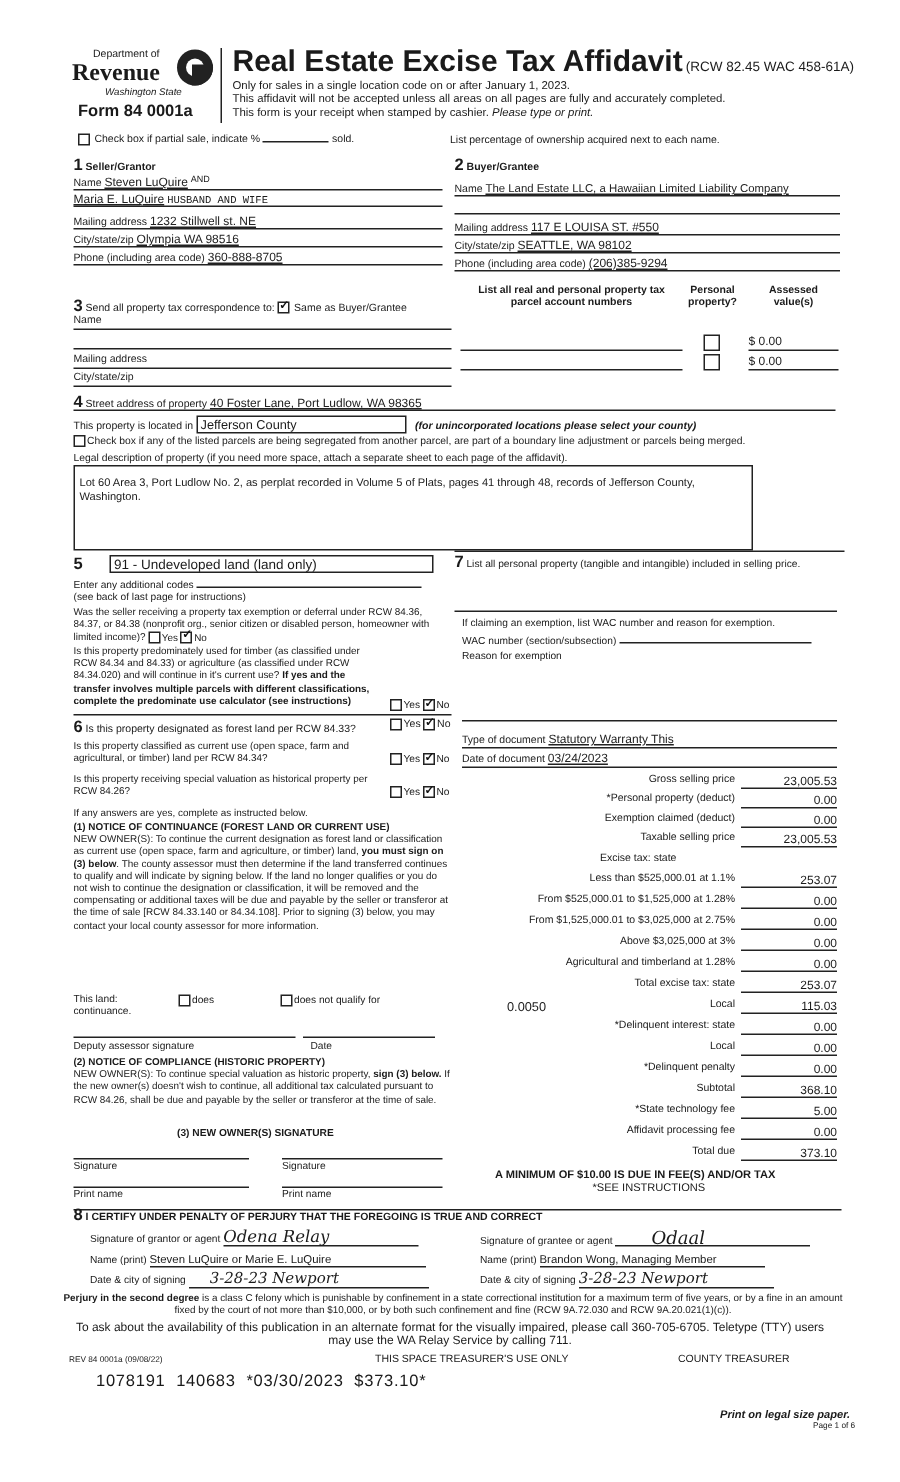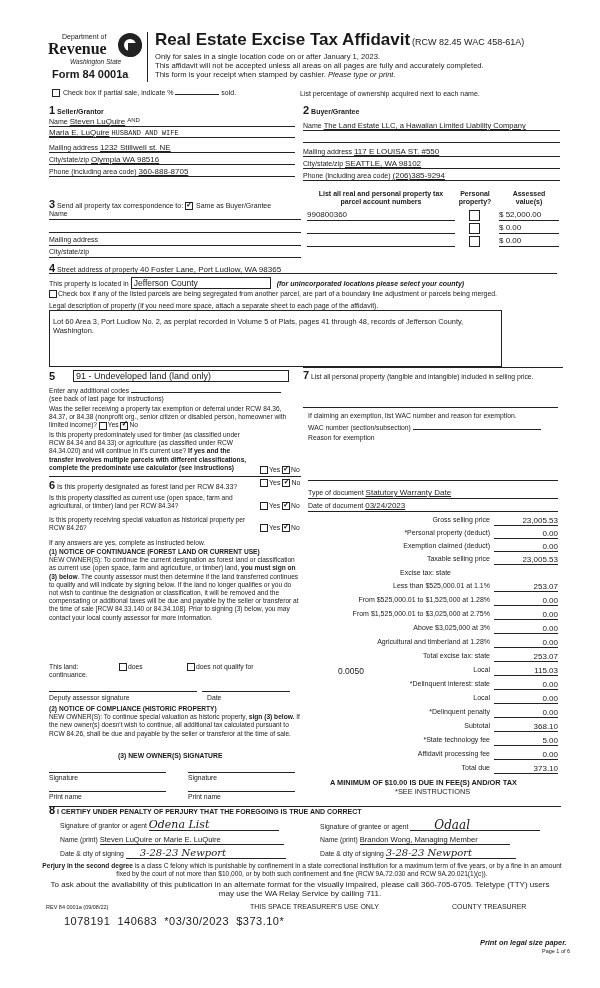--- a/index.html
+++ b/index.html
@@ -28,21 +28,21 @@
   <div style="position:absolute;left:4px;top:7px;font-size:16px;font-weight:bold;font-family:'Liberation Serif',serif;">Revenue</div>
   <div style="position:absolute;left:74px;top:0px;width:24px;height:24px;border-radius:50%;background:#222;">
     <div style="position:absolute;left:6px;top:6px;width:12px;height:12px;border-radius:50%;background:#fff;"></div>
     <div style="position:absolute;left:10px;top:10px;width:14px;height:14px;background:#222;border-radius:0 0 12px 0;"></div>
   </div>
   <div style="position:absolute;left:26px;top:25px;font-size:6.5px;font-style:italic;">Washington State</div>
 </div>
 <div class="abs" style="left:52px;top:68px;font-size:11px;font-weight:bold;">Form 84 0001a</div>
 <div class="abs" style="left:147px;top:32px;width:1px;height:50px;background:#222;"></div>
 <div class="abs" style="left:155px;top:30px;white-space:nowrap;">
-  <span style="font-size:17px;font-weight:bold;">Real Estate Excise Tax Affidavit</span>
+  <span style="font-size:20px;font-weight:bold;">Real Estate Excise Tax Affidavit</span>
   <span style="font-size:9px;">(RCW 82.45 WAC 458-61A)</span>
 </div>
 <div class="abs para" style="left:155px;top:52px;font-size:7.6px;line-height:9px;">
   <div>Only for sales in a single location code on or after January 1, 2023.</div>
   <div>This affidavit will not be accepted unless all areas on all pages are fully and accurately completed.</div>
   <div><span>This form is your receipt when stamped by cashier. </span><i>Please type or print.</i></div>
 </div>
 <div class="abs" style="left:52px;top:89px;font-size:7px;white-space:nowrap;">
   <span class="cb"></span>
   <span>Check box if partial sale, indicate %</span>
@@ -114,25 +114,20 @@
 </div>
 <div class="abs" style="left:49px;top:248px;width:252px;border-bottom:1px solid #222;height:10px;">
   <span class="label">City/state/zip</span>
 </div>
 
 <div class="abs" style="left:303px;top:190px;width:257px;height:70px;">
   <div class="bold" style="position:absolute;left:8px;top:0;width:140px;text-align:center;font-size:7px;line-height:8px;">List all real and personal property tax parcel account numbers</div>
   <div class="bold" style="position:absolute;left:150px;top:0;width:44px;text-align:center;font-size:7px;line-height:8px;">Personal property?</div>
   <div class="bold" style="position:absolute;left:198px;top:0;width:56px;text-align:center;font-size:7px;line-height:8px;">Assessed value(s)</div>
 
-  <div style="position:absolute;left:4px;top:20px;width:253px;height:11px;">
-    <span style="position:absolute;left:0;top:0;width:148px;border-bottom:1px solid #222;font-size:8px;height:11px;">990800360</span>
-    <span class="cb big" style="position:absolute;left:162px;top:0;"></span>
-    <span style="position:absolute;left:192px;top:0;width:60px;border-bottom:1px solid #222;font-size:8px;height:11px;">$ 52,000.00</span>
-  </div>
   <div style="position:absolute;left:4px;top:33px;width:253px;height:11px;">
     <span style="position:absolute;left:0;top:0;width:148px;border-bottom:1px solid #222;font-size:8px;height:11px;"></span>
     <span class="cb big" style="position:absolute;left:162px;top:0;"></span>
     <span style="position:absolute;left:192px;top:0;width:60px;border-bottom:1px solid #222;font-size:8px;height:11px;">$ 0.00</span>
   </div>
   <div style="position:absolute;left:4px;top:46px;width:253px;height:11px;">
     <span style="position:absolute;left:0;top:0;width:148px;border-bottom:1px solid #222;font-size:8px;height:11px;"></span>
     <span class="cb big" style="position:absolute;left:162px;top:0;"></span>
     <span style="position:absolute;left:192px;top:0;width:60px;border-bottom:1px solid #222;font-size:8px;height:11px;">$ 0.00</span>
   </div>
@@ -230,21 +225,21 @@
 <div class="abs" style="left:303px;top:407px;width:255px;border-bottom:1px solid #222;"></div>
 <div class="abs" style="left:308px;top:412px;font-size:6.8px;white-space:nowrap;">If claiming an exemption, list WAC number and reason for exemption.</div>
 <div class="abs" style="left:308px;top:424px;font-size:6.8px;white-space:nowrap;">
   <span>WAC number (section/subsection)</span>
   <span class="fill" style="width:128px;"></span>
 </div>
 <div class="abs" style="left:308px;top:434px;font-size:6.8px;">Reason for exemption</div>
 <div class="abs" style="left:308px;top:480px;width:250px;border-bottom:1px solid #222;"></div>
 <div class="abs" style="left:308px;top:488px;width:250px;border-bottom:1px solid #222;height:11px;white-space:nowrap;">
   <span class="label">Type of document</span>
-  <span class="hw ul">Statutory Warranty Date</span>
+  <span class="hw ul">Statutory Warranty This</span>
 </div>
 <div class="abs" style="left:308px;top:501px;width:250px;border-bottom:1px solid #222;height:11px;white-space:nowrap;">
   <span class="label">Date of document</span>
   <span class="hw ul">03/24/2023</span>
 </div>
 
 <div class="tax-row" style="top:516px;">
     <span class="tl">Gross selling price</span>
     <span class="tv">23,005.53</span>
   </div>
@@ -321,21 +316,21 @@
 <div class="abs bold" style="left:330px;top:778px;font-size:7.4px;white-space:nowrap;">A MINIMUM OF $10.00 IS DUE IN FEE(S) AND/OR TAX</div>
 <div class="abs" style="left:395px;top:787px;font-size:7.4px;">*SEE INSTRUCTIONS</div>
 
 <div class="abs" style="left:49px;top:806px;width:512px;height:1px;background:#222;"></div>
 <div class="abs bold" style="left:49px;top:804px;font-size:7px;white-space:nowrap;">
   <span class="sec-num">8</span>
   <span>I CERTIFY UNDER PENALTY OF PERJURY THAT THE FOREGOING IS TRUE AND CORRECT</span>
 </div>
 <div class="abs" style="left:60px;top:820px;width:236px;height:12px;font-size:6.8px;white-space:nowrap;">
   <span>Signature of grantor or agent</span>
-  <span style="display:inline-block;width:130px;border-bottom:1px solid #222;font-family:'DejaVu Serif',serif;font-style:italic;font-size:11px;line-height:10px;">Odena List</span>
+  <span style="display:inline-block;width:130px;border-bottom:1px solid #222;font-family:'DejaVu Serif',serif;font-style:italic;font-size:11px;line-height:10px;">Odena Relay</span>
 </div>
 <div class="abs" style="left:60px;top:835px;width:236px;font-size:6.8px;white-space:nowrap;">
   <span>Name (print)</span>
   <span class="ul" style="display:inline-block;width:184px;border-bottom:1px solid #222;font-size:7.6px;text-decoration:none;">Steven LuQuire or Marie E. LuQuire</span>
 </div>
 <div class="abs" style="left:60px;top:848px;width:236px;font-size:6.8px;white-space:nowrap;">
   <span>Date &amp; city of signing</span>
   <span style="display:inline-block;width:160px;border-bottom:1px solid #222;font-family:'DejaVu Serif',serif;font-style:italic;font-size:10px;line-height:10px;padding-left:14px;">3-28-23  Newport</span>
 </div>
 <div class="abs" style="left:320px;top:820px;width:240px;font-size:6.8px;white-space:nowrap;">

